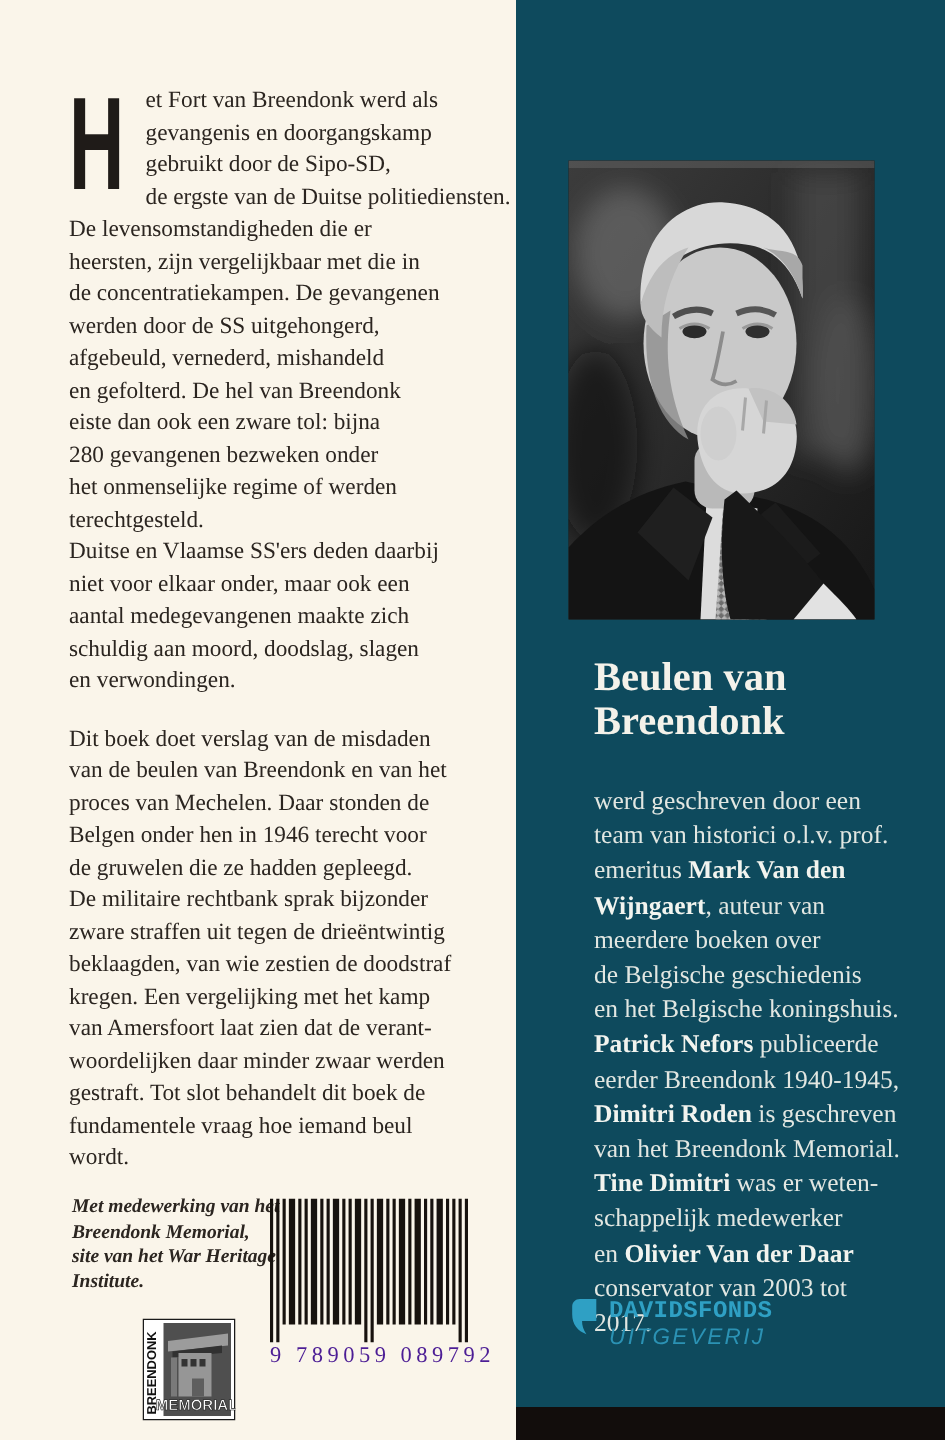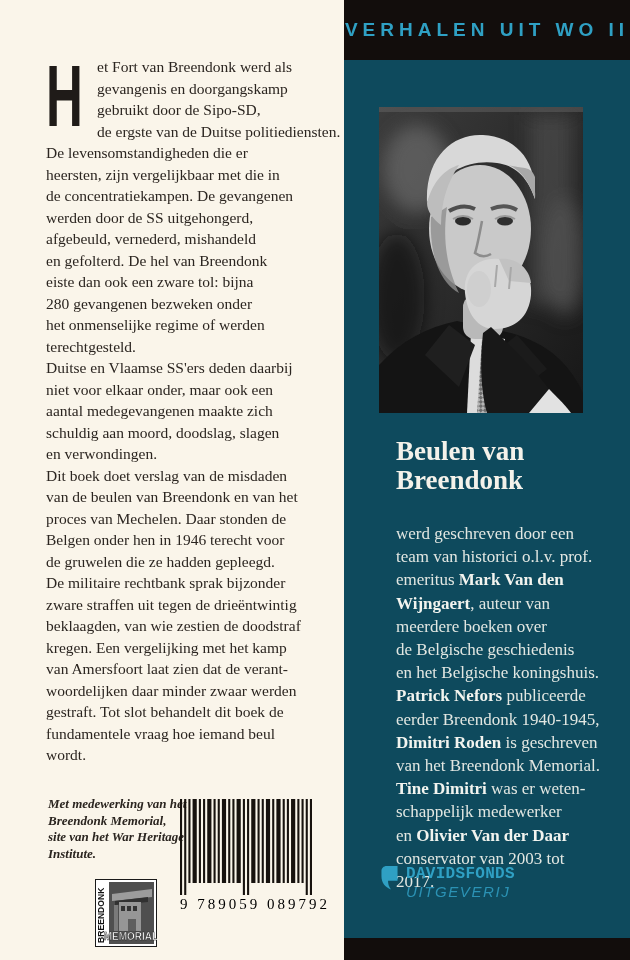--- a/index.html
+++ b/index.html
@@ -7,40 +7,40 @@
     position:relative;width:630px;height:960px;overflow:hidden;
     background:#FAF5EA;font-family:"Liberation Serif",serif;
   }
 
   
   .synopsis{
     position:absolute;left:46px;top:56px;width:304px;
     color:#2B2520;font-size:15.5px;line-height:21.5px;
   }
   .synopsis p{margin:0;white-space:pre-line;}
-  .synopsis .p2{margin-top:0;}
+  .synopsis .p2{margin-top:17px;}
   .dropcap{float:left;width:42px;height:62px;margin:5px 9px 0 0;position:relative;}
   .dropcap span{
     position:absolute;left:0;top:-9px;
     font-family:"Liberation Sans",sans-serif;font-weight:700;
     font-size:88px;line-height:88px;color:#1F1B18;
     transform:scaleX(.58);transform-origin:0 0;
   }
   .credit{
     position:absolute;left:48px;top:796px;width:140px;
     font-style:italic;font-weight:700;font-size:13px;line-height:16.6px;
     color:#2B2520;white-space:pre-line;
   }
   .memorial{position:absolute;left:95px;top:879px;width:62px;height:68px;}
   .memorial svg{display:block;}
   .barcode{position:absolute;left:180px;top:799px;width:132px;}
   .barcode svg{display:block;}
   .isbn{
     margin-top:1px;text-align:center;
-    font-size:15px;letter-spacing:3px;color:#000000;white-space:pre;
+    font-size:15px;letter-spacing:3px;color:#4c1d95;white-space:pre;
   }
 
   
   .right-panel{position:absolute;left:344px;top:0;width:286px;height:960px;background:#0E4A5D;}
   .series-band{
     position:absolute;left:0;top:0;width:100%;height:60px;background:#120D0C;
     display:flex;align-items:center;justify-content:center;
   }
   .series-title{
     font-family:"Liberation Sans",sans-serif;font-weight:700;
@@ -164,23 +164,20 @@
         <rect x="116" y="0" width="2" height="84"></rect>
         <rect x="120" y="0" width="2" height="96"></rect>
           <rect x="124" y="0" width="2" height="96"></rect>
       </g>
     </svg>
     <div class="isbn">9 789059 089792</div>
   </div>
 
   <div class="right-panel">
 
-    <div class="series-band">
-      <span class="series-title">VERHALEN UIT WO II</span>
-    </div>
 
     <div class="photo">
       <svg width="204" height="306" viewBox="0 0 204 306" aria-hidden="true">
         <defs>
           <linearGradient id="bgg" x1="0" y1="0" x2="1" y2="1">
             <stop offset="0" stop-color="#3c3c3c"></stop>
               <stop offset="1" stop-color="#171717"></stop>
           </linearGradient>
           <filter id="bl" x="-40%" y="-40%" width="180%" height="180%">
               <feGaussianBlur stdDeviation="9"></feGaussianBlur>

